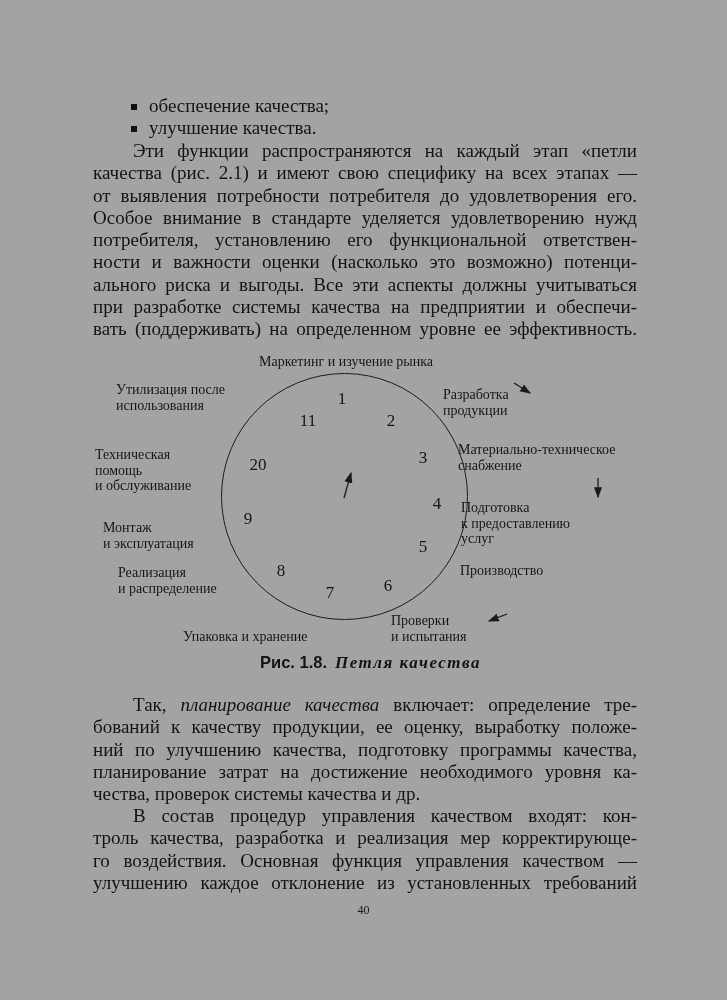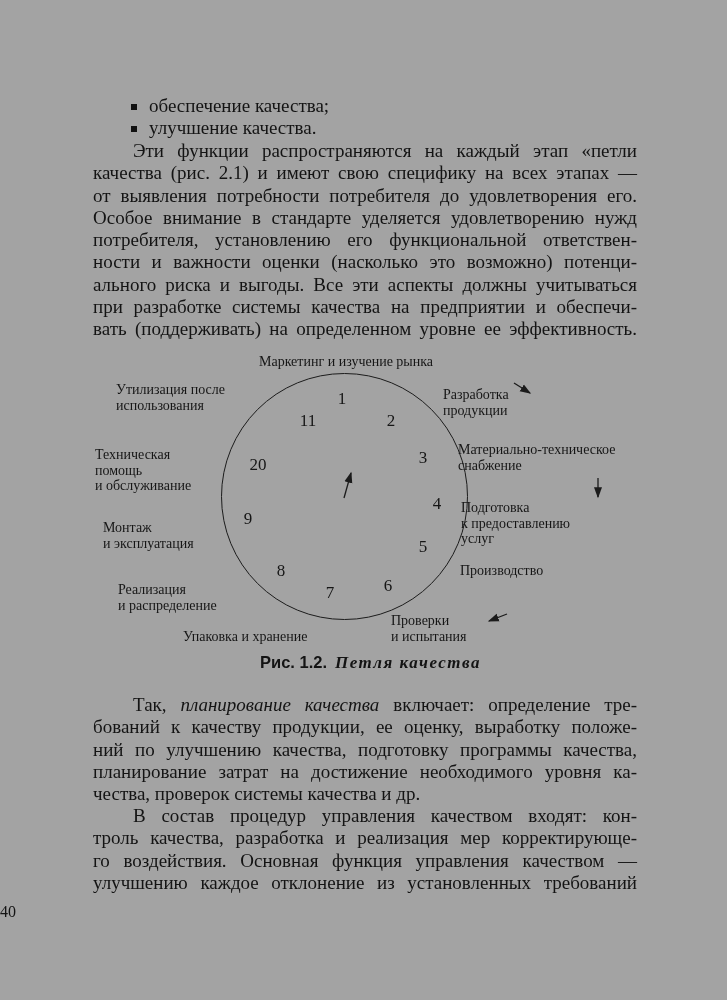--- a/index.html
+++ b/index.html
@@ -35,21 +35,21 @@
     position:absolute;font-size:14px;line-height:15.5px;
     white-space:pre-line;color:#161616;
   }
   .fig-label.center{}
   .fig-arrows{position:absolute;left:0;top:0;width:727px;height:300px;pointer-events:none;}
   
   .caption{position:absolute;left:0;top:653px;width:727px;text-align:center;padding-left:14px;box-sizing:border-box;}
   .cap-label{font-family:"Liberation Sans","DejaVu Sans",sans-serif;font-weight:bold;font-size:16.5px;margin-right:8px;}
   .cap-title{font-style:italic;font-weight:600;font-size:17px;letter-spacing:1.5px;}
   
-  .page-num{position:absolute;left:0;top:903px;width:727px;font-size:16px;}
+  .page-num{position:absolute;left:0;top:903px;width:727px;text-align:center;font-size:12px;}
 </style>
 </head>
 <body>
 
 <div class="page">
 
   <div class="bullets">
     <div class="bullet-row">
       <span class="bullet-sq"></span><span>обеспечение качества;</span>
     </div>
@@ -104,21 +104,21 @@
 продукции</div>
     <div class="fig-label center" style="left:458px;top:92px;width:176px">Материально-техническое
 снабжение</div>
     <div class="fig-label center" style="left:461px;top:150px;width:166px">Подготовка
 к предоставлению
 услуг</div>
     <div class="fig-label" style="left:460px;top:213px">Производство</div>
     <div class="fig-label center" style="left:391px;top:263px;width:120px">Проверки
 и испытания</div>
     <div class="fig-label" style="left:183px;top:279px">Упаковка и хранение</div>
-    <div class="fig-label center" style="left:118px;top:232px;width:141px">Реализация
+    <div class="fig-label center" style="left:118px;top:215px;width:141px">Реализация
 и распределение</div>
     <div class="fig-label center" style="left:103px;top:170px;width:140px">Монтаж
 и эксплуатация</div>
     <div class="fig-label center" style="left:95px;top:97px;width:140px">Техническая
 помощь
 и обслуживание</div>
     <div class="fig-label center" style="left:116px;top:32px;width:150px">Утилизация после
 использования</div>
 
     <svg class="fig-arrows" viewBox="0 0 727 300" xmlns="http://www.w3.org/2000/svg">
@@ -128,18 +128,18 @@
         </marker>
       </defs>
       <line x1="514" y1="33" x2="530" y2="43" stroke="#1b1b1b" stroke-width="1.3" marker-end="url(#ah)"></line>
       <line x1="598" y1="128" x2="598" y2="147" stroke="#1b1b1b" stroke-width="1.3" marker-end="url(#ah)"></line>
       <line x1="507" y1="264" x2="489" y2="271" stroke="#1b1b1b" stroke-width="1.3" marker-end="url(#ah)"></line>
       <line x1="344" y1="148" x2="351" y2="123" stroke="#1b1b1b" stroke-width="1.3" marker-end="url(#ah)"></line>
     </svg>
   </div>
 
   <div class="caption">
-    <span class="cap-label">Рис. 1.2.</span><span class="cap-title">Петля качества</span>
+    <span class="cap-label">Рис. 1.8.</span><span class="cap-title">Петля качества</span>
   </div>
 
   <div class="page-num">40</div>
 
 </div>
 
 </body></html>

